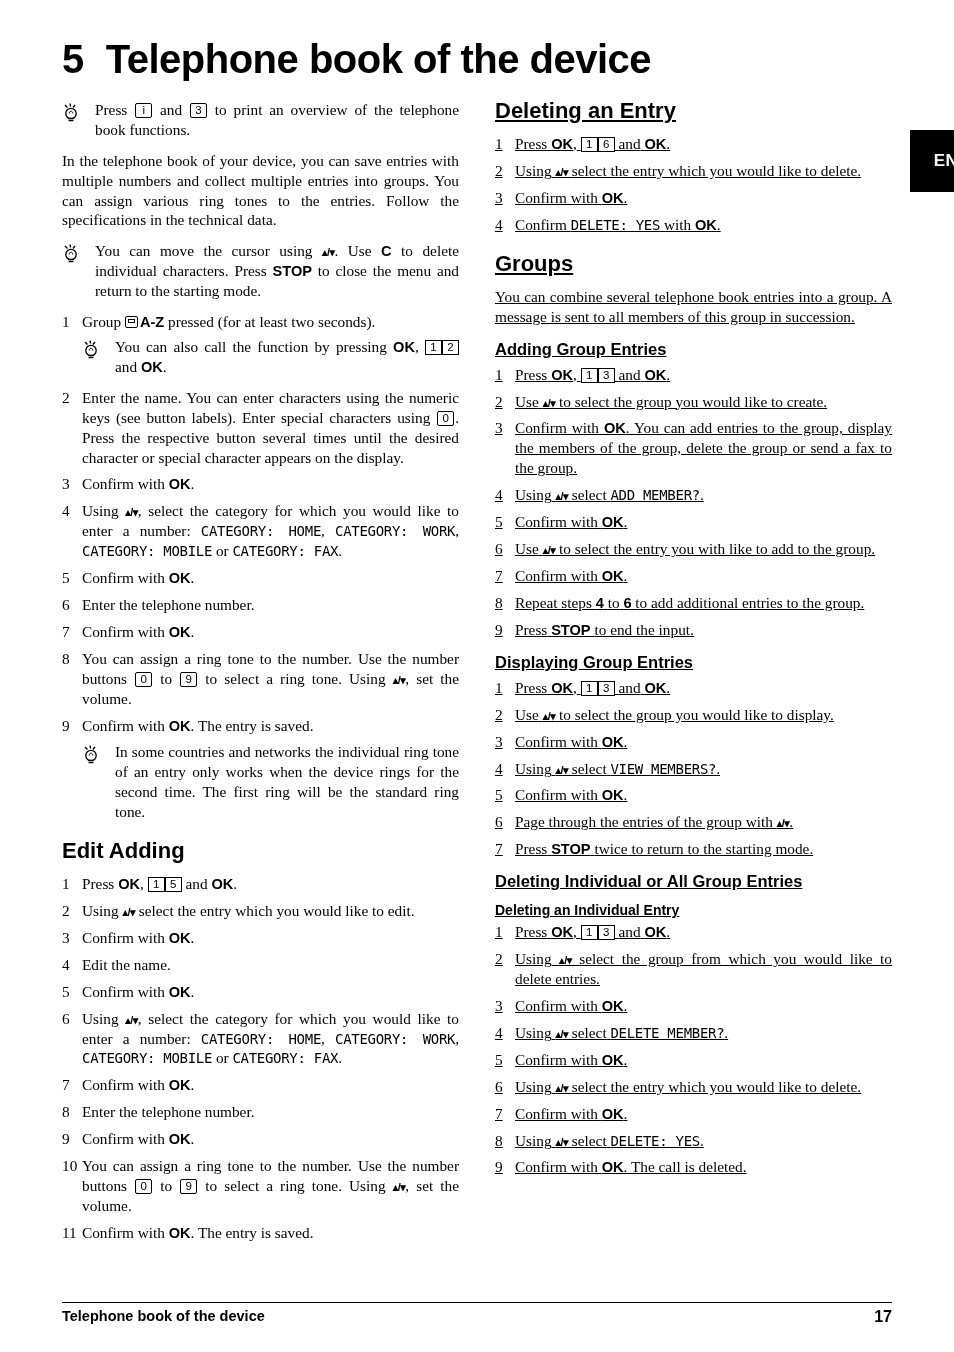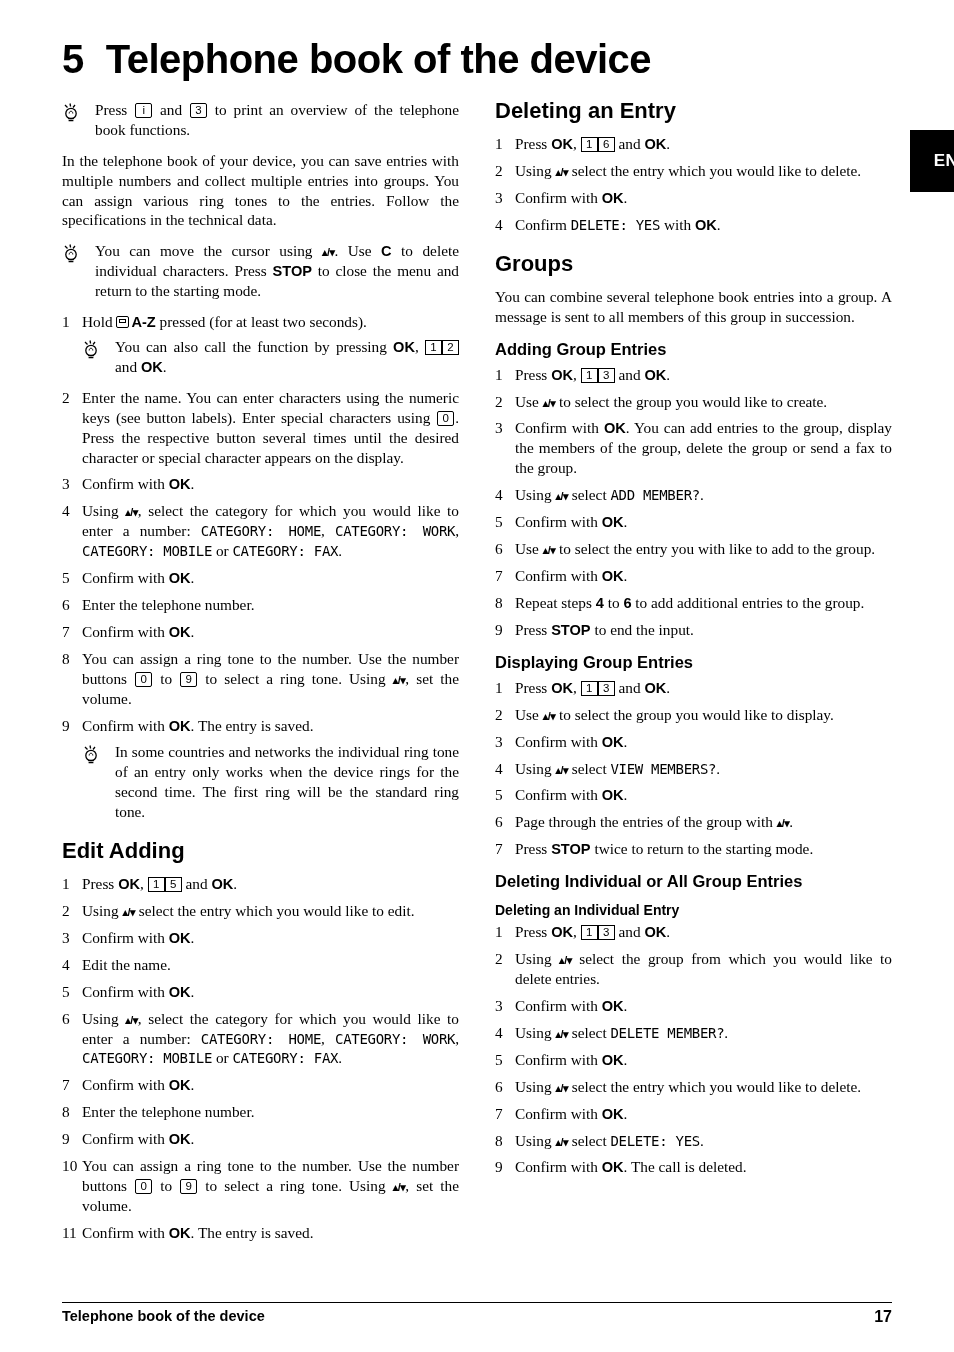--- a/index.html
+++ b/index.html
@@ -40,21 +40,21 @@
     display: flex;
     gap: 22px;
     line-height: 1.05;
   }
   .columns {
     display: flex;
     gap: 36px;
   }
   .col { width: 400px; }
   .col.left { width: 400px; }
-  .col.right { width: 400px; }
+  .col.right { width: 400px; text-decoration: underline; }
 
   h2 {
     font-family: "Liberation Sans", sans-serif;
     font-weight: bold;
     font-size: 22px;
     margin: 16px 0 10px 0;
   }
   h3 {
     font-family: "Liberation Sans", sans-serif;
     font-weight: bold;
@@ -223,21 +223,21 @@
           <span>to delete individual characters. Press</span>
           <b>STOP</b>
           <span>to close the menu and return to the starting mode.</span>
         </div>
       </div>
 
 
       <div class="step tight">
         <div class="num">1</div>
         <div class="txt">
-          <span>Hold</span>
+          <span>Group</span>
           <span class="az-icon"></span><b>A-Z</b>
           <span>pressed (for at least two seconds).</span>
         </div>
       </div>
 
       <div class="hint indent">
         <div class="bulb">
           <svg width="24" height="24" viewBox="0 0 24 24">
             <g stroke="#000" stroke-width="1.3" fill="none">
               <path d="M3 3 L5.5 5.5 M8 1.5 L8.6 4.5 M13 3 L11 5.5"></path>

